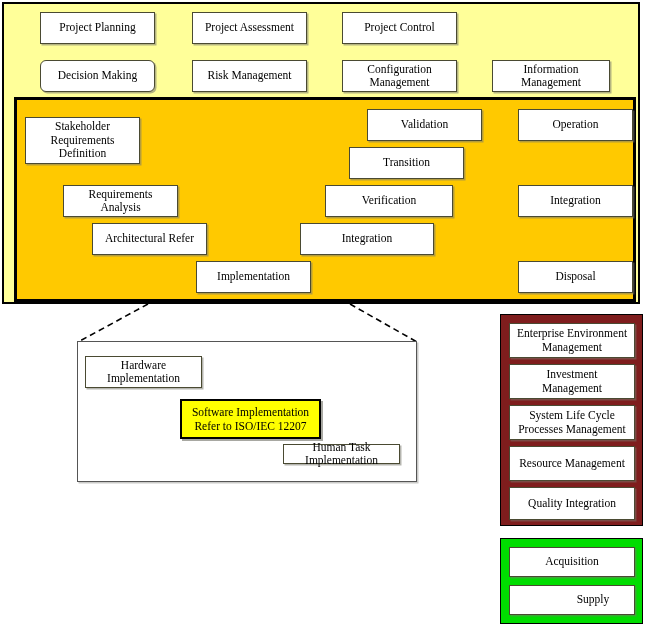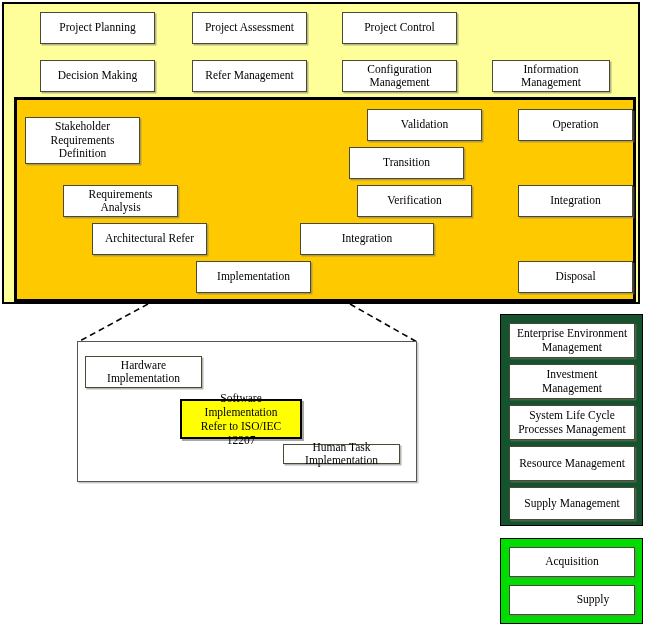--- a/index.html
+++ b/index.html
@@ -102,21 +102,21 @@
     pointer-events: none;
   }
 
   
   #cyan-panel {
     position: absolute;
     left: 500px;
     top: 314px;
     width: 143px;
     height: 212px;
-    background: #14532d;
+    background: #7f1d1d;
     border: 1px solid #000000;
     box-sizing: border-box;
   }
 
   
   #green-panel {
     position: absolute;
     left: 500px;
     top: 538px;
     width: 143px;
@@ -154,25 +154,25 @@
     <div class="pbox" style="left:36px; top:8px; width:115px; height:32px;">
       <span>Project Planning</span>
     </div>
     <div class="pbox" style="left:188px; top:8px; width:115px; height:32px;">
       <span>Project Assessment</span>
     </div>
     <div class="pbox" style="left:338px; top:8px; width:115px; height:32px;">
       <span>Project Control</span>
     </div>
 
-    <div class="pbox" style="left:36px; top:56px; width:115px; height:32px;">
+    <div class="pbox" style="left:36px; top:56px; width:115px; height:32px;border-radius:6px;">
       <span>Decision Making</span>
     </div>
     <div class="pbox" style="left:188px; top:56px; width:115px; height:32px;">
-      <span>Refer Management</span>
+      <span>Risk Management</span>
     </div>
     <div class="pbox" style="left:338px; top:56px; width:115px; height:32px;">
       <span>Configuration<br>Management</span>
     </div>
     <div class="pbox" style="left:488px; top:56px; width:118px; height:32px;">
       <span>Information<br>Management</span>
     </div>
 
     <div id="orange-container">
 
@@ -188,21 +188,21 @@
       <div class="pbox" style="left:179px; top:161px; width:115px; height:32px;">
         <span>Implementation</span>
       </div>
 
       <div class="pbox" style="left:350px; top:9px; width:115px; height:32px;">
         <span>Validation</span>
       </div>
       <div class="pbox" style="left:332px; top:47px; width:115px; height:32px;">
         <span>Transition</span>
       </div>
-      <div class="pbox" style="left:340px; top:85px; width:115px; height:32px;">
+      <div class="pbox" style="left:308px; top:85px; width:128px; height:32px;">
         <span>Verification</span>
       </div>
       <div class="pbox" style="left:283px; top:123px; width:134px; height:32px;">
         <span>Integration</span>
       </div>
 
       <div class="pbox" style="left:501px; top:9px; width:115px; height:32px;">
         <span>Operation</span>
       </div>
       <div class="pbox" style="left:501px; top:85px; width:115px; height:32px;">
@@ -218,21 +218,21 @@
   <svg id="connector" viewBox="0 0 460 50" preserveAspectRatio="none">
     <line x1="148" y1="6" x2="78" y2="44" stroke="#000000" stroke-width="1.6" stroke-dasharray="6,4"></line>
     <line x1="350" y1="6" x2="417" y2="44" stroke="#000000" stroke-width="1.6" stroke-dasharray="6,4"></line>
   </svg>
 
   <div id="detail-box">
     <div class="pbox" style="left:7px; top:14px; width:117px; height:32px;">
       <span>Hardware<br>Implementation</span>
     </div>
 
-    <div id="software-impl-box" style="left:102px; top:57px; width:122px; height:40px;">
+    <div id="software-impl-box" style="left:102px; top:57px; width:141px; height:40px;">
       <span>Software Implementation<br>Refer to ISO/IEC 12207</span>
     </div>
 
     <div class="pbox" style="left:205px; top:102px; width:117px; height:20px;">
       <span>Human Task<br>Implementation</span>
     </div>
   </div>
 
   <div id="cyan-panel">
     <div class="panel-item" style="top:8px; height:35px;">
@@ -241,21 +241,21 @@
     <div class="panel-item" style="top:49px; height:35px;">
       <span>Investment<br>Management</span>
     </div>
     <div class="panel-item" style="top:90px; height:35px;">
       <span>System Life Cycle<br>Processes Management</span>
     </div>
     <div class="panel-item" style="top:131px; height:35px;">
       <span>Resource Management</span>
     </div>
     <div class="panel-item" style="top:172px; height:33px;">
-      <span>Supply Management</span>
+      <span>Quality Integration</span>
     </div>
   </div>
 
   <div id="green-panel">
     <div class="panel-item" style="top:8px; height:30px;">
       <span>Acquisition</span>
     </div>
     <div class="panel-item" style="top:46px; height:30px;padding-left:44px;">
       <span>Supply</span>
     </div>

